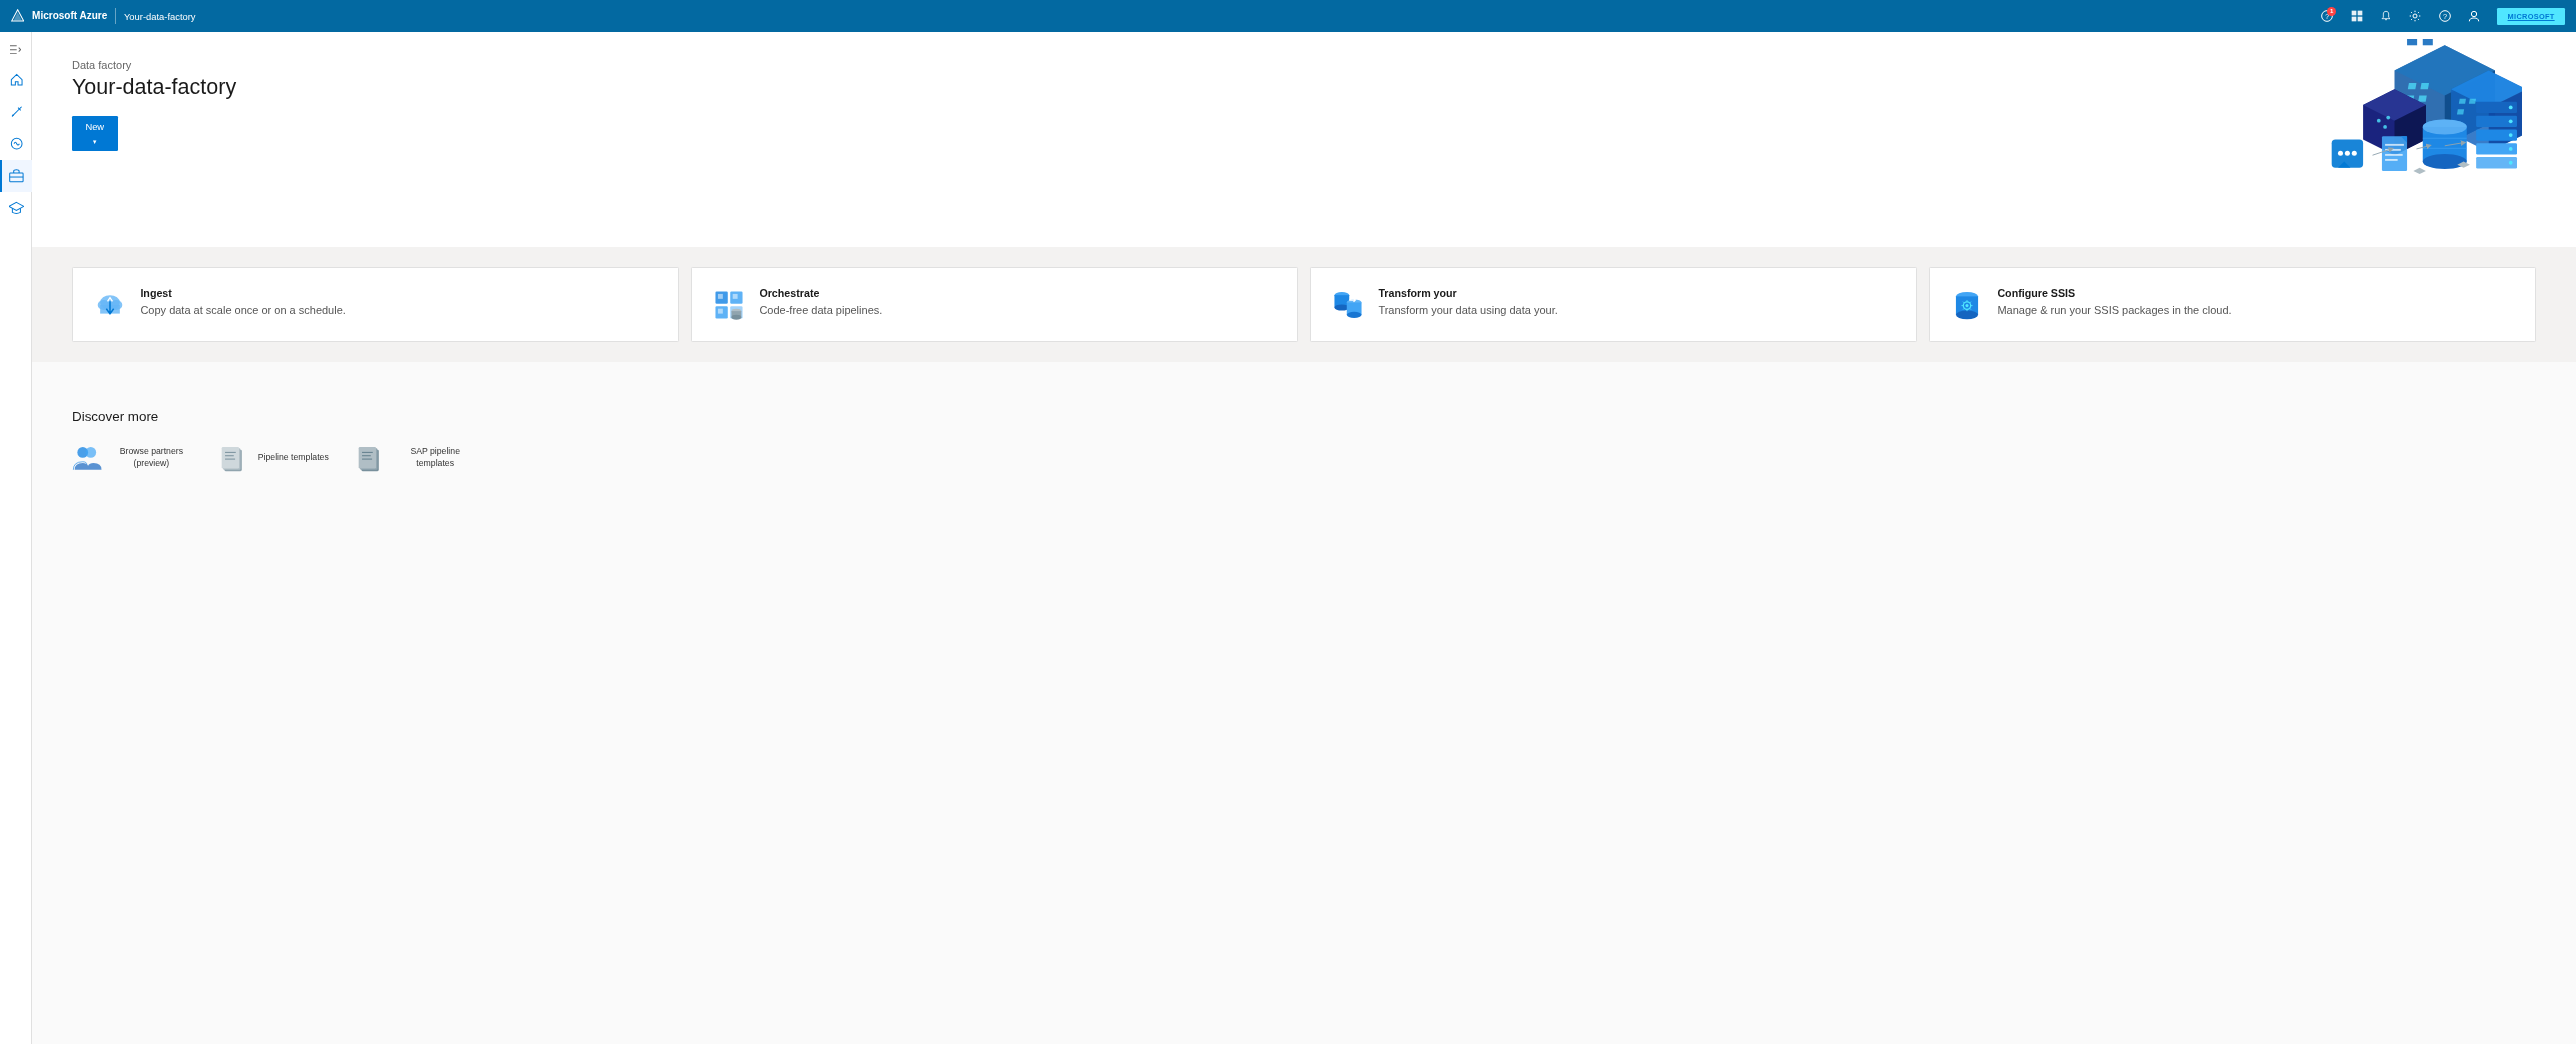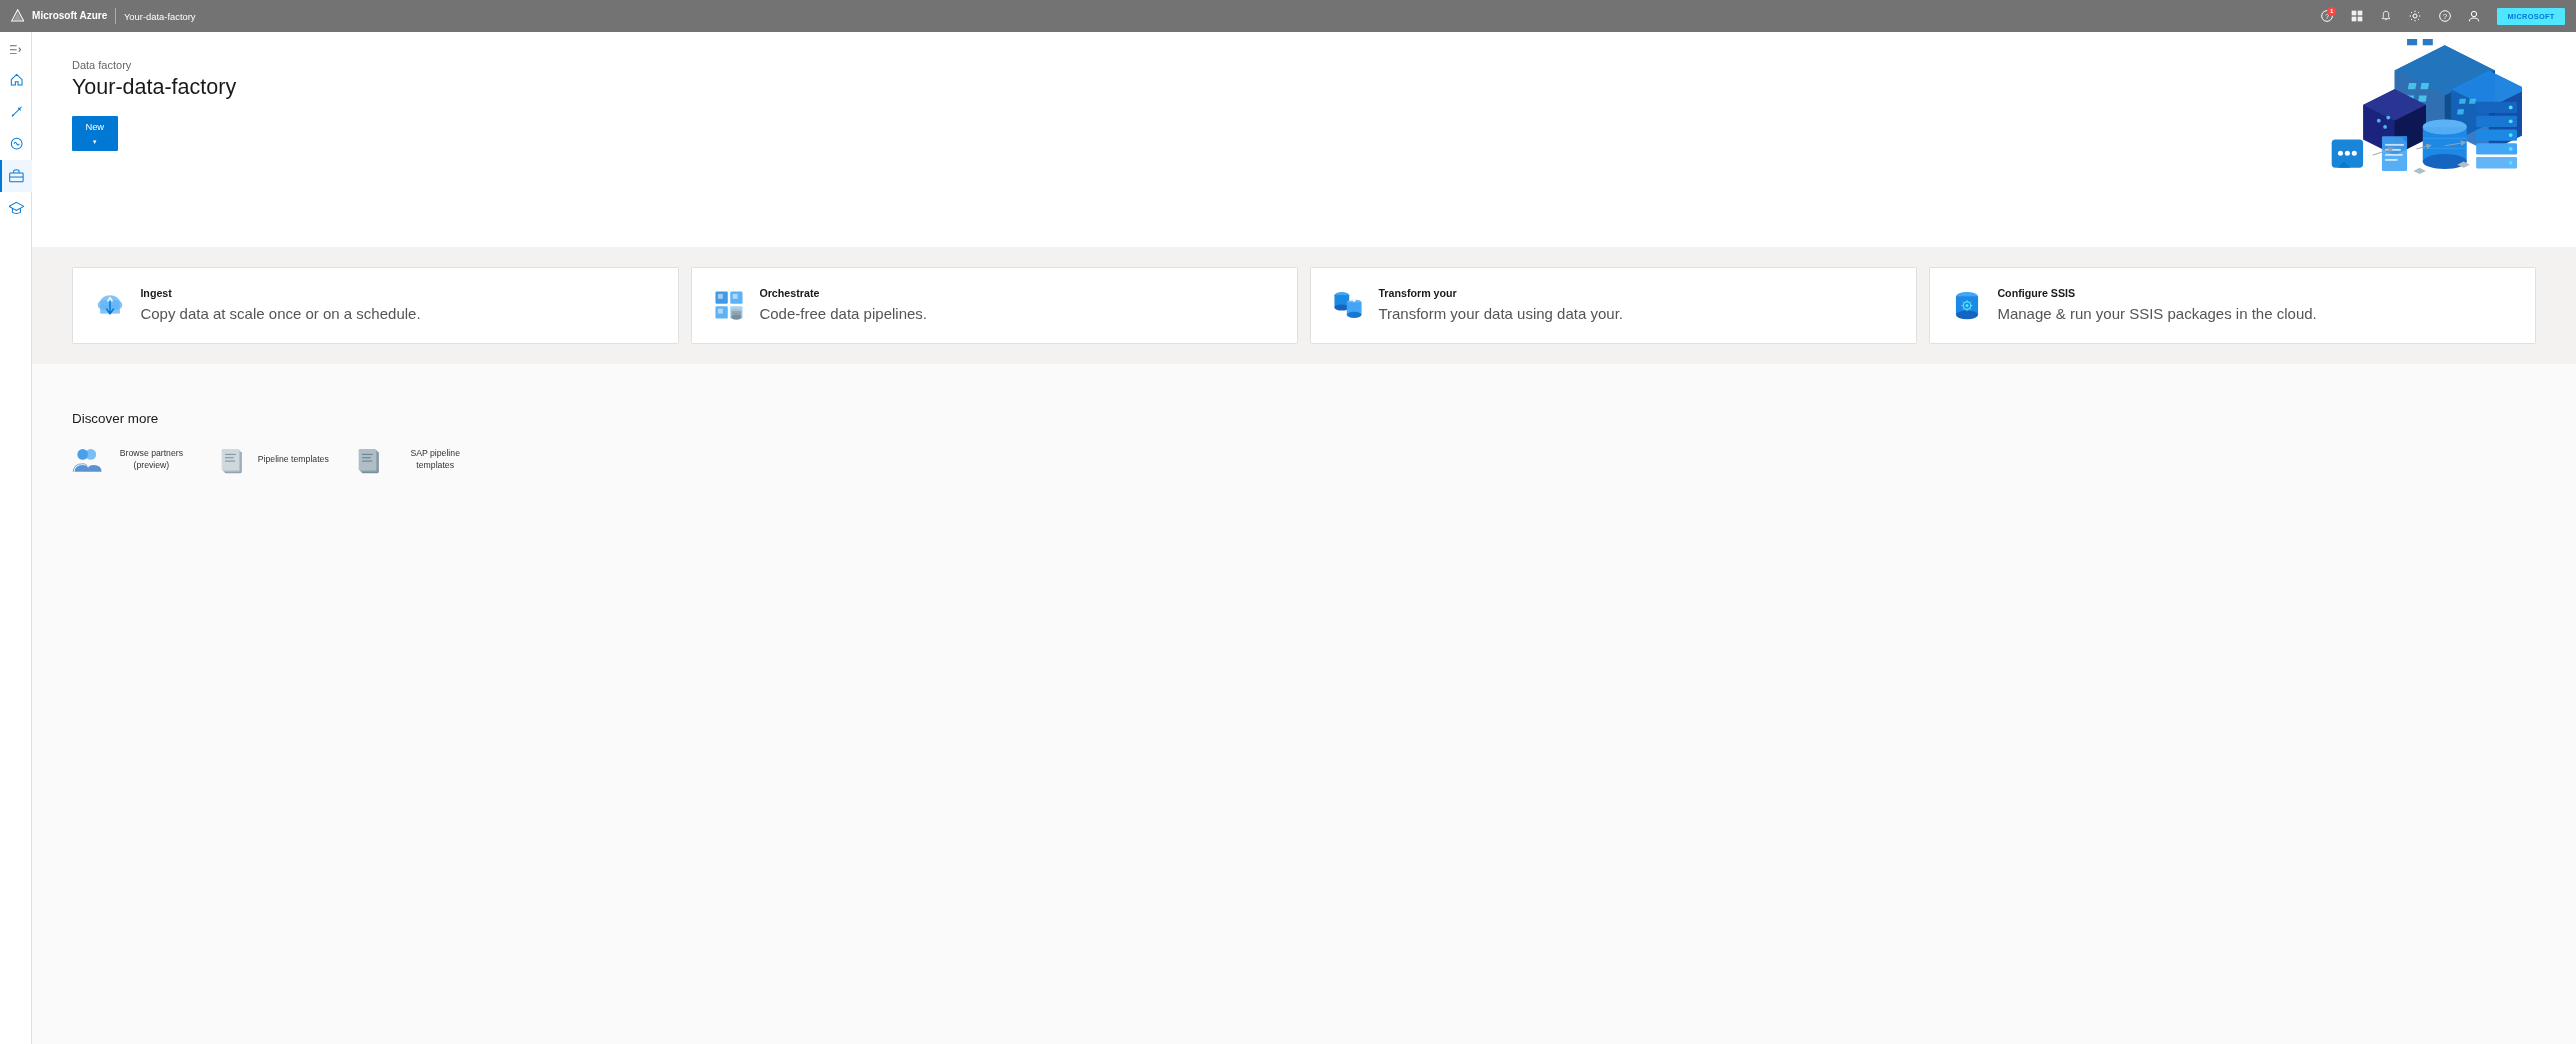--- a/index.html
+++ b/index.html
@@ -2,21 +2,21 @@
 <html style="font-size:10.7px"><head>
   <meta charset="utf-8">
   <style>
     * { margin: 0; padding: 0; box-sizing: border-box; }
     body { font-family: 'Segoe UI', Arial, sans-serif; background: #f3f2f1; min-height: 100vh; overflow-x: hidden; }
 
     
     .topbar {
       display: flex;
       align-items: center;
-      background: #737373;
+      background: #0369a1;
       height: 32px;
       padding: 0 10.7px;
       color: white;
       position: fixed;
       top: 0; left: 0; right: 0;
       z-index: 100;
     }
     .topbar-brand {
       display: flex;
       align-items: center;
@@ -65,20 +65,21 @@
     .topbar-user-btn {
       background: #50e6ff;
       color: #0078d4;
       font-size: 7.4px;
       font-weight: 700;
       padding: 4px 10.7px;
       border-radius: 1.3px;
       cursor: pointer;
       letter-spacing: 0.3px;
       margin-left: 5.4px;
+      text-decoration: underline;
     }
 
     
     .sidebar {
       position: fixed;
       top: 32px; left: 0; bottom: 0;
       width: 32px;
       background: white;
       border-right: 0.7px solid #e0e0e0;
       display: flex;
@@ -188,21 +189,21 @@
       display: flex; align-items: center; justify-content: center;
     }
     .card-content {}
     .card-title {
       font-size: 10.7px;
       font-weight: 600;
       color: #1a1a1a;
       margin-bottom: 4px;
     }
     .card-desc {
-      font-size: 15px;
+      font-size: 11px;
       color: #555;
       line-height: 1.4;
       text-align: center;
     }
 
     
     .discover-section {
       padding: 27px 40px;
       background: #fafafa;
     }

